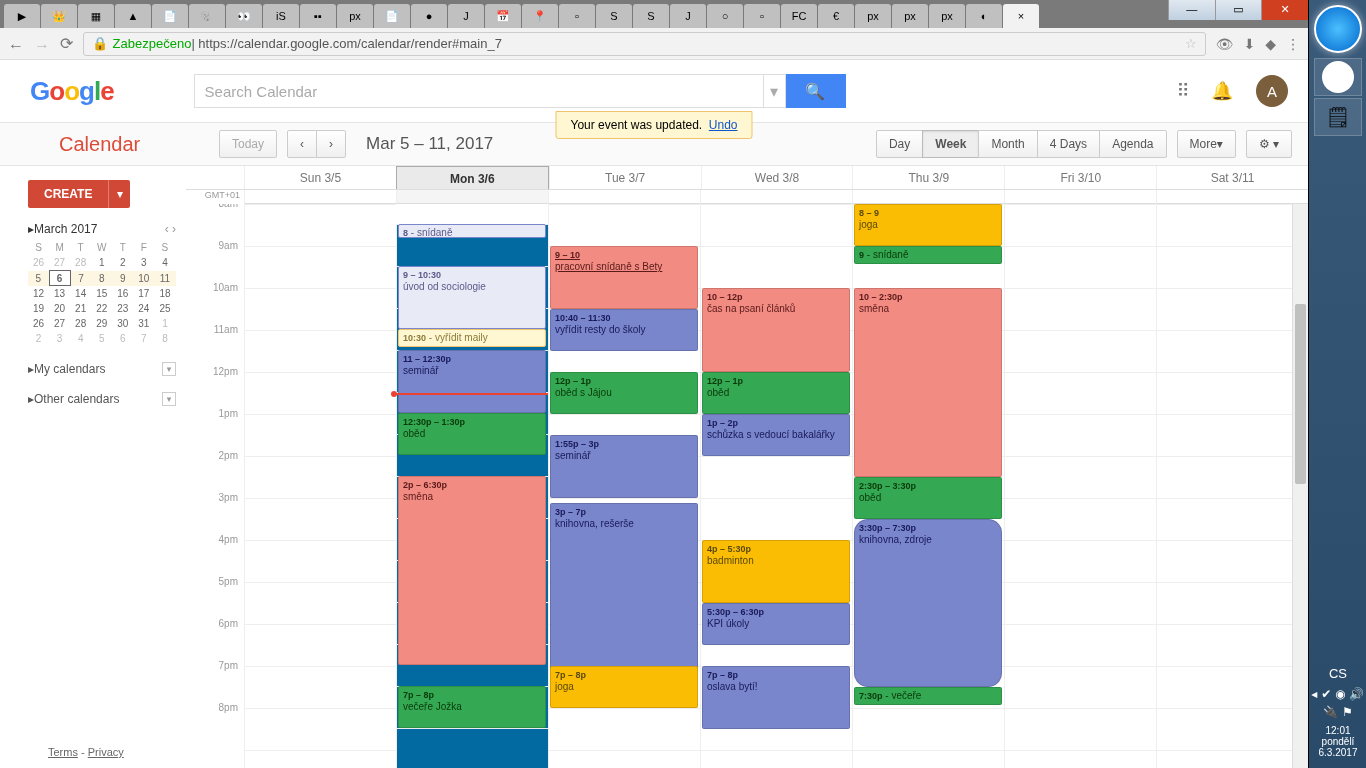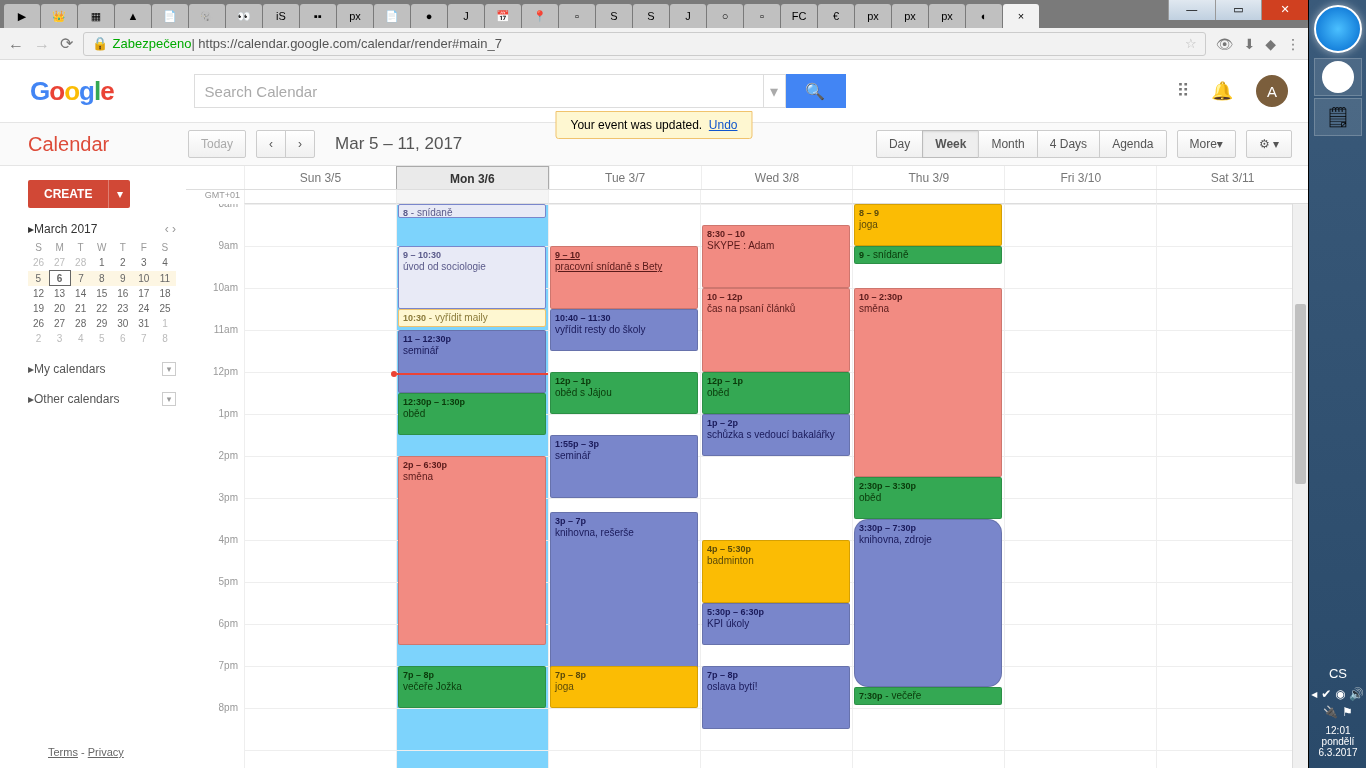--- a/index.html
+++ b/index.html
@@ -43,21 +43,21 @@
 .google-logo span:nth-child(5){color:#34a853}
 .google-logo span:nth-child(6){color:#ea4335}
 .search-wrap { margin-left:80px; display:flex; }
 .search-box { width:570px; height:34px; border:1px solid #ddd; background:#fff; padding:0 10px; font-size:15px; color:#aaa; display:flex; align-items:center; }
 .search-dd { width:22px; border:1px solid #ddd; border-left:0; display:flex; align-items:center; justify-content:center; color:#aaa; }
 .search-btn { width:60px; background:#4285f4; color:#fff; display:flex; align-items:center; justify-content:center; font-size:16px; }
 .hdr-right { margin-left:auto; display:flex; align-items:center; gap:22px; color:#777; font-size:18px; }
 .avatar { width:32px; height:32px; border-radius:50%; background:#7b5e3c; color:#fff; display:flex; align-items:center; justify-content:center; font-size:15px; }
 
 .gc-toolbar { height:44px; border-top:1px solid #e5e5e5; border-bottom:1px solid #e5e5e5; background:#fafafa; display:flex; align-items:center; padding:0 16px 0 28px; position:relative; }
-.brand { color:#dd4b39; font-size:20px; width:160px; }
+.brand { color:#dd4b39; font-size:20px; width:160px;margin-left:31px; }
 .btn { height:28px; padding:0 12px; border:1px solid #ccc; background:linear-gradient(#fff,#f0f0f0); border-radius:2px; font-size:12px; color:#555; display:flex; align-items:center; cursor:pointer; }
 .btn-group { display:flex; }
 .btn-group .btn { border-radius:0; margin-left:-1px; }
 .btn-group .btn:first-child { border-radius:2px 0 0 2px; margin-left:0; }
 .btn-group .btn:last-child { border-radius:0 2px 2px 0; }
 .btn.active { background:#eee; border-color:#bbb; box-shadow:inset 0 1px 2px rgba(0,0,0,.1); font-weight:bold; }
 .date-range { margin-left:20px; font-size:17px; color:#555; }
 .toast { position:absolute; left:50%; transform:translateX(-50%); top:-12px; background:#fef7d1; border:1px solid #f0c36d; padding:6px 14px; font-size:12px; border-radius:0 0 3px 3px; }
 .toast a { color:#1155cc; }
 
@@ -89,21 +89,21 @@
 .tz-row { height:14px; display:flex; }
 .tz-row .gutter { width:58px; font-size:9px; color:#999; text-align:right; padding-right:4px; }
 .tz-row .col { flex:1; border-left:1px solid #eee; border-bottom:1px solid #ddd; }
 .tz-row .col.today { background:#f5f5f5; }
 
 .grid { position:relative; display:flex; height:calc(100% - 38px); overflow:hidden; }
 .time-gutter { width:58px; font-size:10px; color:#999; text-align:right; padding-right:6px; }
 .time-gutter div { height:42px; position:relative; top:-6px; }
 .day-cols { flex:1; display:flex; position:relative; }
 .day-col { flex:1; border-left:1px solid #eee; position:relative; }
-.day-col.today { background:#7dd3fc; }
+.day-col.today { background:#0369a1;margin-top:20px; }
 .hour-line { position:absolute; left:0; right:0; border-top:1px solid #eee; }
 .now-line { position:absolute; left:0; right:0; border-top:2px solid #ea4335; z-index:5; }
 .now-marker { position:absolute; left:-6px; width:6px; height:6px; background:#ea4335; border-radius:50%; top:-4px; }
 
 .evt { position:absolute; left:1px; right:2px; border-radius:2px; padding:2px 4px; font-size:10px; line-height:12px; overflow:hidden; border:1px solid rgba(0,0,0,.15); cursor:pointer; }
 .evt .tm { font-weight:bold; font-size:9px; }
 .evt.red { background:#f28b82; color:#5a1a1a; }
 .evt.blue { background:#7986cb; color:#1a1a5a; }
 .evt.green { background:#34a853; color:#0a3a0a; }
 .evt.yellow { background:#fbbc04; color:#5a4a0a; }
@@ -393,39 +393,38 @@
                 <div class="hour-line" style="top: 336px;"></div>
                 <div class="hour-line" style="top: 378px;"></div>
                 <div class="hour-line" style="top: 420px;"></div>
                 <div class="hour-line" style="top: 462px;"></div>
                 <div class="hour-line" style="top: 504px;"></div>
                 <div class="hour-line" style="top: 546px;"></div>
                 <div class="evt red" style="top: 42px; height: 63px; text-decoration: underline;"><span class="tm">9 – 10</span><br>pracovní snídaně s Bety</div>
                 <div class="evt blue" style="top: 105px; height: 42px;"><span class="tm">10:40 – 11:30</span><br>vyřídit resty do školy</div>
                 <div class="evt green" style="top: 168px; height: 42px;"><span class="tm">12p – 1p</span><br>oběd s Jájou</div>
                 <div class="evt blue" style="top: 231px; height: 63px;"><span class="tm">1:55p – 3p</span><br>seminář</div>
-                <div class="evt blue" style="top: 308px; height: 168px;"><span class="tm">3p – 7p</span><br>knihovna, rešerše</div>
+                <div class="evt blue" style="top: 299px; height: 168px;"><span class="tm">3p – 7p</span><br>knihovna, rešerše</div>
                 <div class="evt yellow" style="top: 462px; height: 42px;"><span class="tm">7p – 8p</span><br>joga</div>
               </div>
               <div class="day-col">
                 <div class="hour-line" style="top: 0px;"></div>
                 <div class="hour-line" style="top: 42px;"></div>
                 <div class="hour-line" style="top: 84px;"></div>
                 <div class="hour-line" style="top: 126px;"></div>
                 <div class="hour-line" style="top: 168px;"></div>
                 <div class="hour-line" style="top: 210px;"></div>
                 <div class="hour-line" style="top: 252px;"></div>
                 <div class="hour-line" style="top: 294px;"></div>
                 <div class="hour-line" style="top: 336px;"></div>
                 <div class="hour-line" style="top: 378px;"></div>
                 <div class="hour-line" style="top: 420px;"></div>
                 <div class="hour-line" style="top: 462px;"></div>
                 <div class="hour-line" style="top: 504px;"></div>
                 <div class="hour-line" style="top: 546px;"></div>
-                <div class="evt red" style="top: 21px; height: 63px;"><span class="tm">8:30 – 10</span><br>SKYPE : Adam</div>
                 <div class="evt red" style="top: 84px; height: 84px;"><span class="tm">10 – 12p</span><br>čas na psaní článků</div>
                 <div class="evt green" style="top: 168px; height: 42px;"><span class="tm">12p – 1p</span><br>oběd</div>
                 <div class="evt blue" style="top: 210px; height: 42px;"><span class="tm">1p – 2p</span><br>schůzka s vedoucí bakalářky</div>
                 <div class="evt yellow" style="top: 336px; height: 63px;"><span class="tm">4p – 5:30p</span><br>badminton</div>
                 <div class="evt blue" style="top: 399px; height: 42px;"><span class="tm">5:30p – 6:30p</span><br>KPI úkoly</div>
                 <div class="evt blue" style="top: 462px; height: 63px;"><span class="tm">7p – 8p</span><br>oslava bytí!</div>
               </div>
               <div class="day-col">
                 <div class="hour-line" style="top: 0px;"></div>
                 <div class="hour-line" style="top: 42px;"></div>

